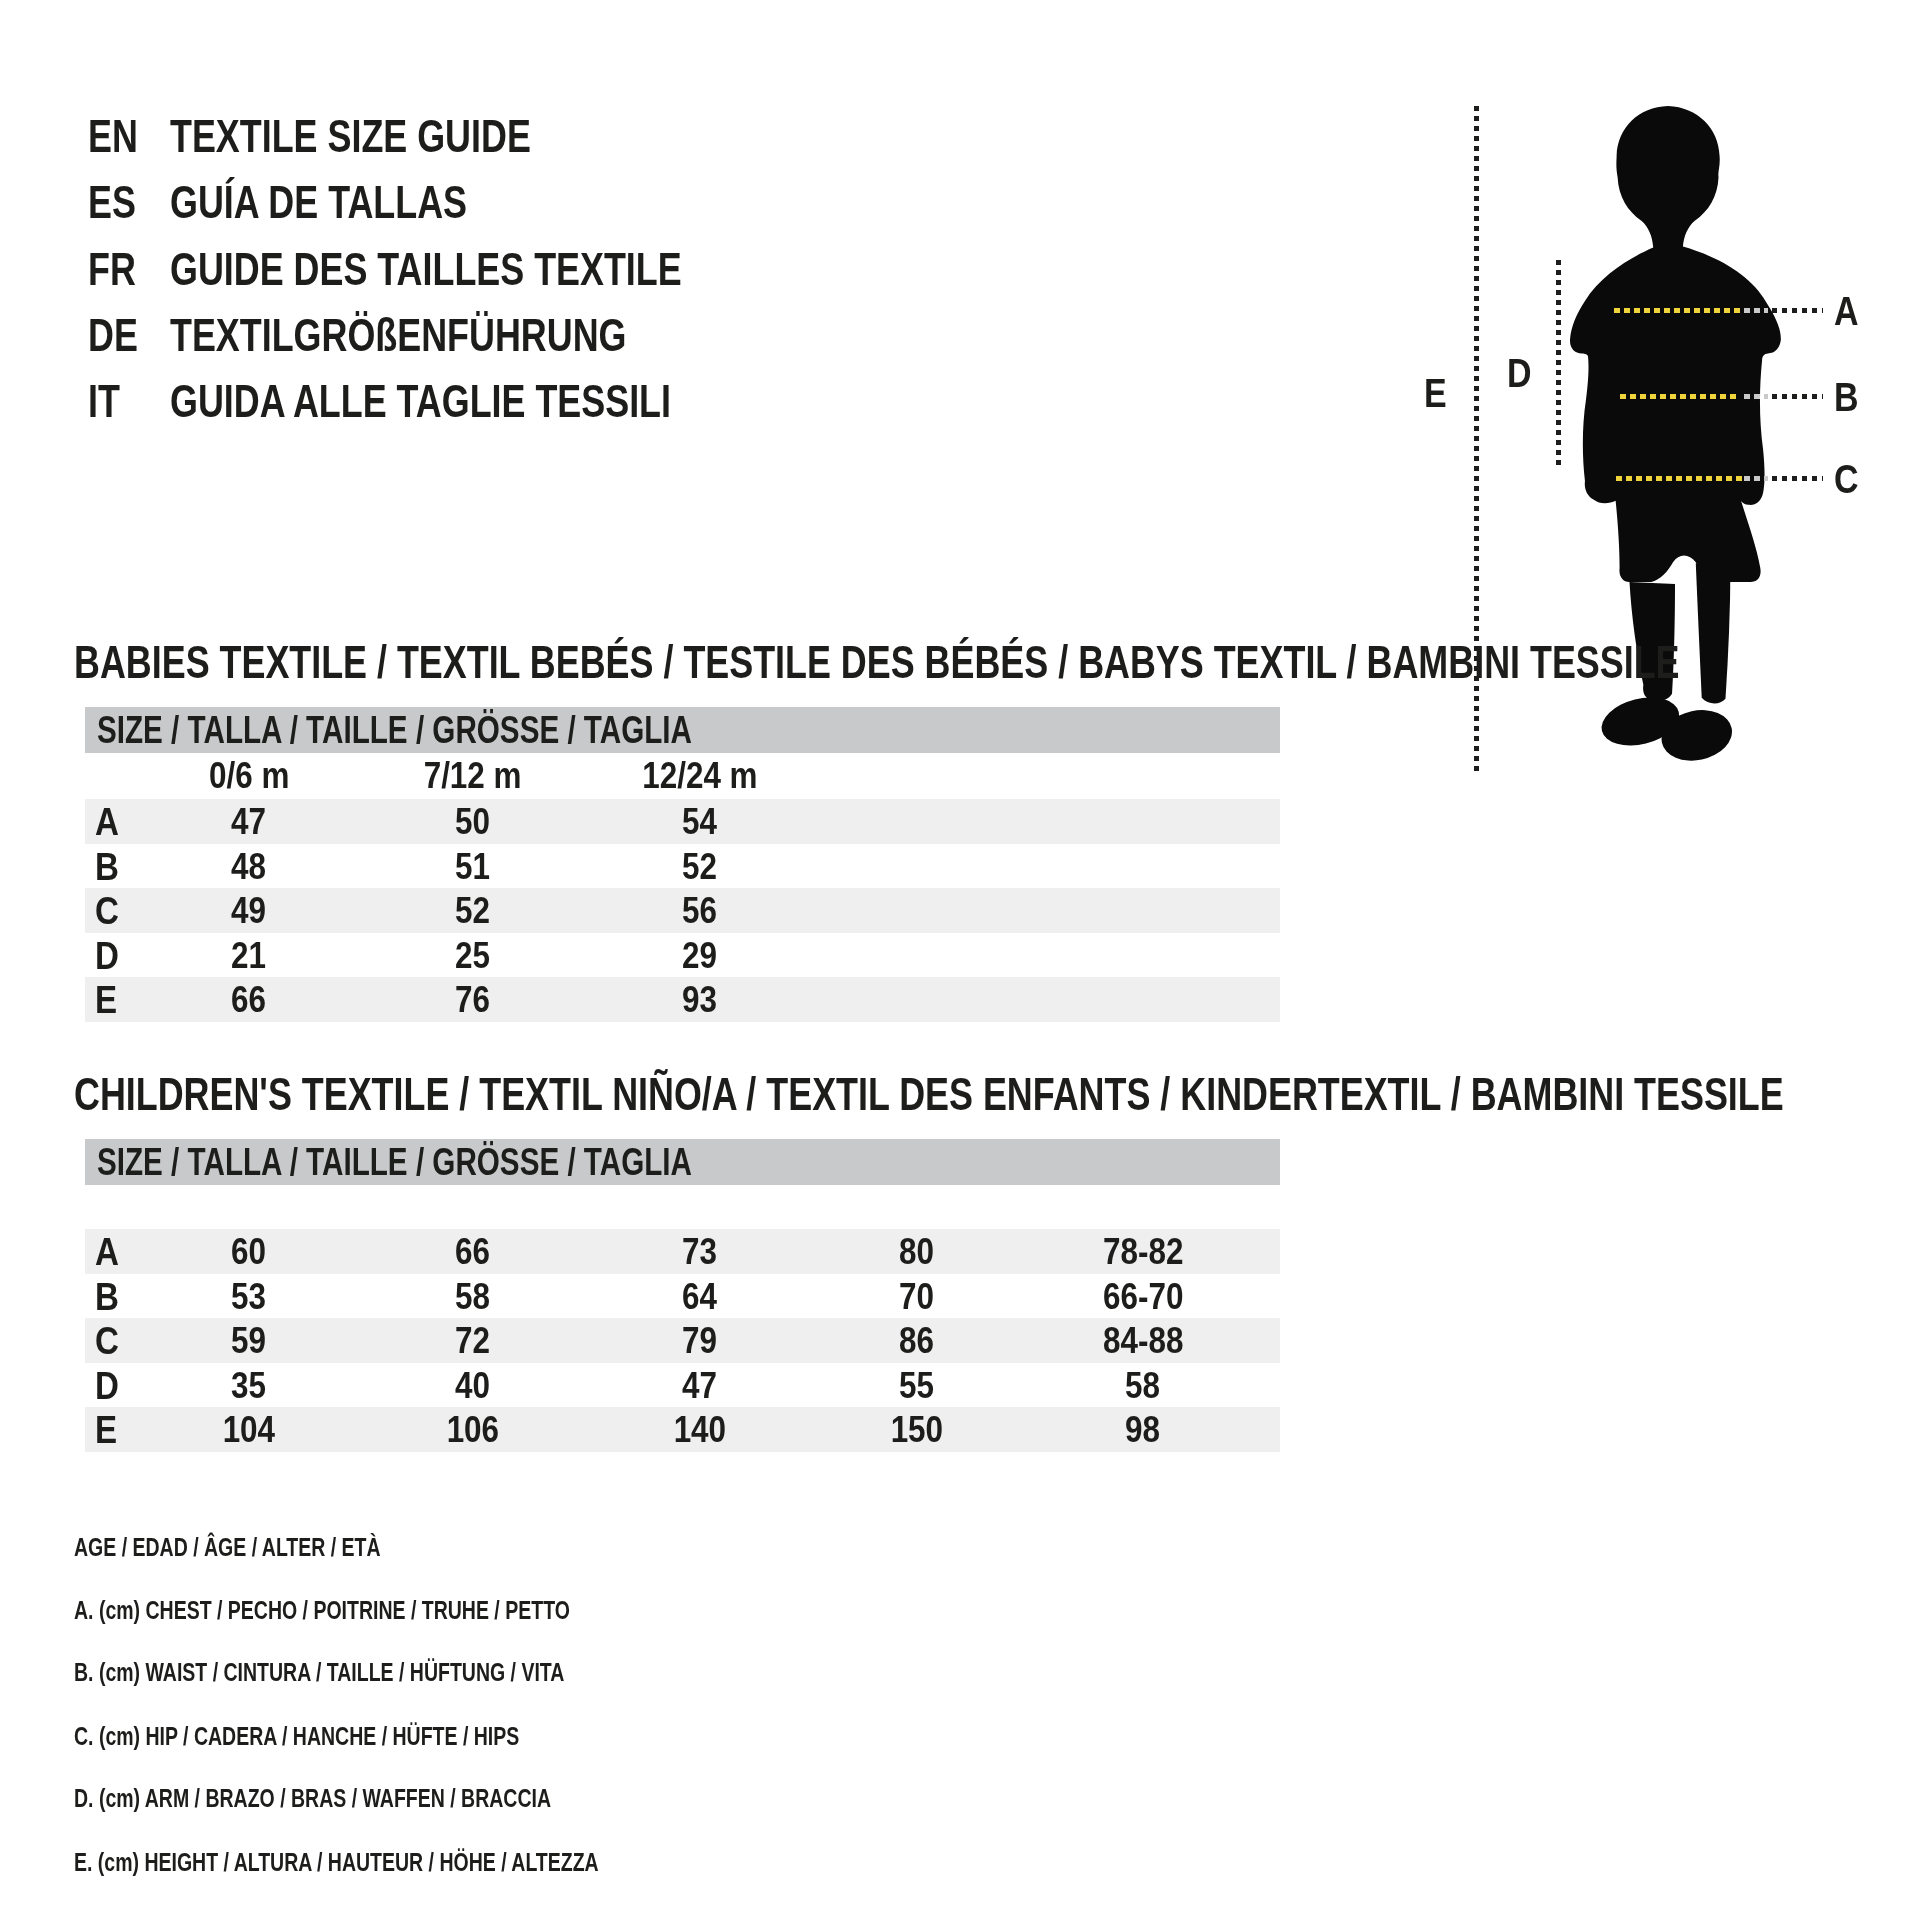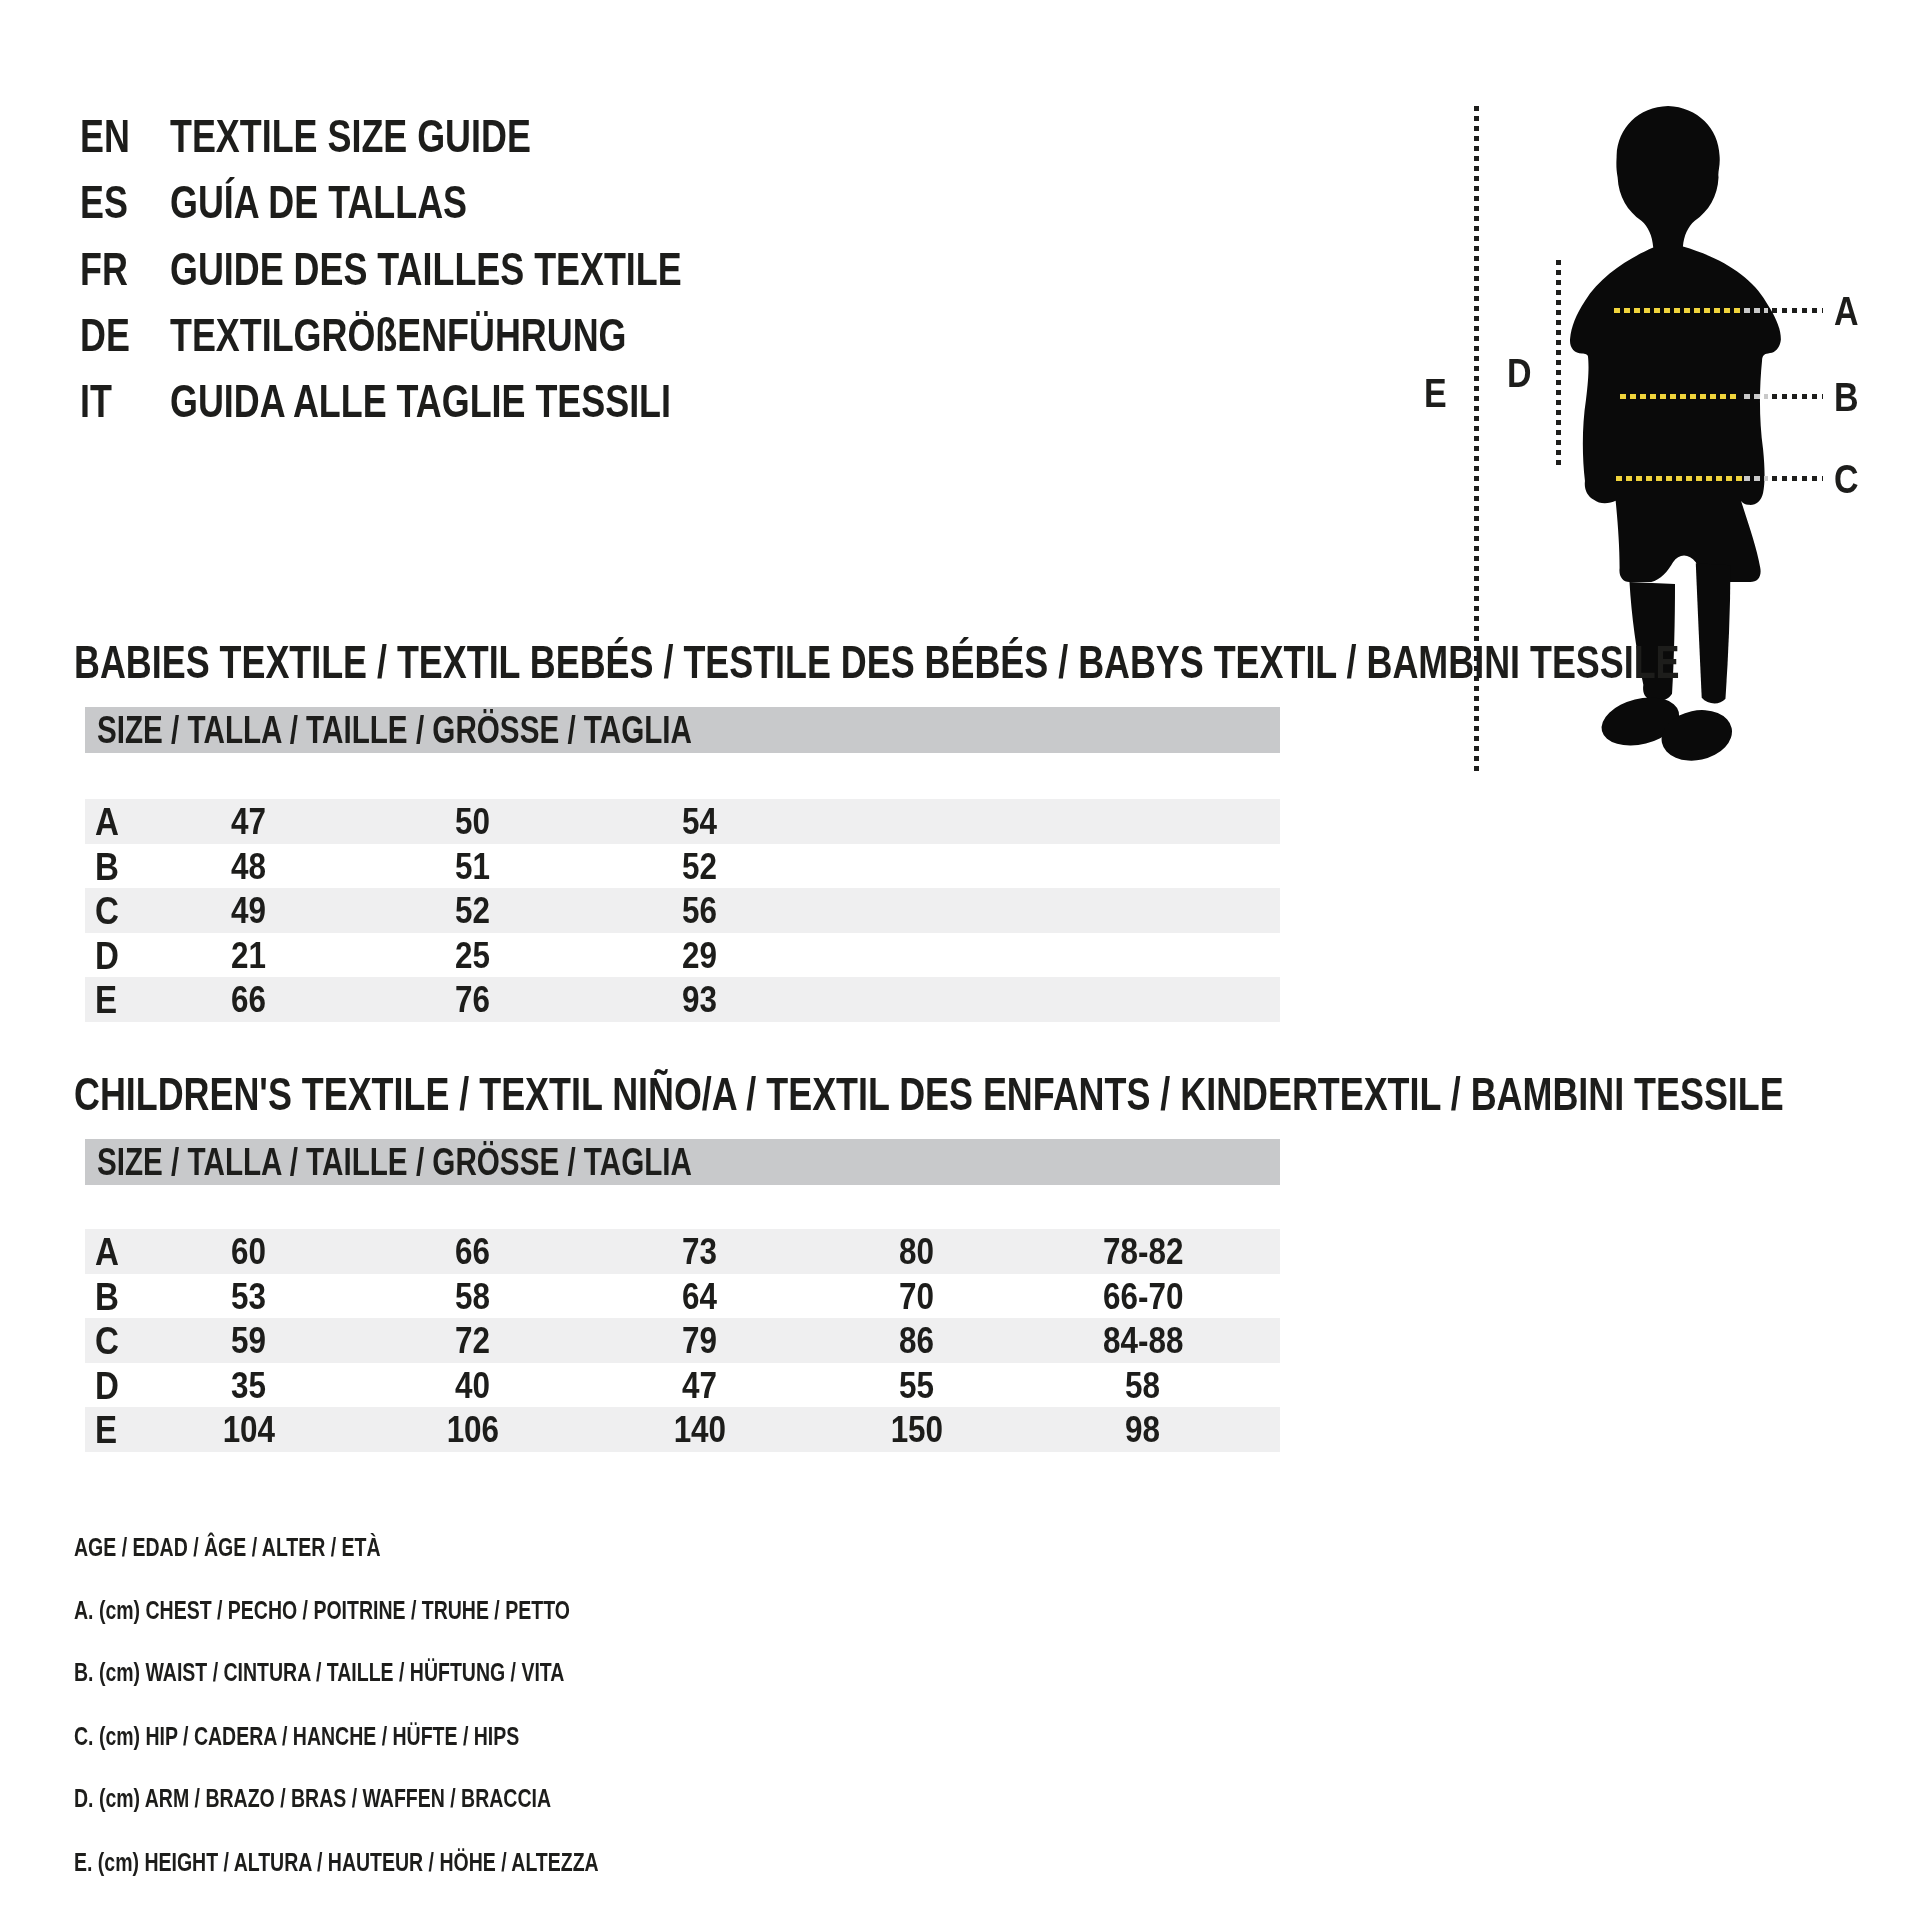--- a/index.html
+++ b/index.html
@@ -7,21 +7,21 @@
   body{
     width:1927px;height:1927px;position:relative;background:#ffffff;
     font-family:"Liberation Sans",sans-serif;color:#1d1d1b;overflow:hidden;
   }
   .abs{position:absolute;}
   .cond{display:inline-block;transform:scaleX(0.78);transform-origin:0 50%;white-space:nowrap;}
   .condc{display:inline-block;transform:scaleX(0.85);transform-origin:50% 50%;white-space:nowrap;}
 
   
   .lang-row{position:absolute;left:76px;height:66px;line-height:66px;font-size:46px;font-weight:700;}
-  .lang-code{position:absolute;left:4px;top:0;}
+  .lang-code{position:absolute;left:12px;top:0;}
   .lang-title{position:absolute;left:94px;top:0;text-decoration:underline;}
 
   
   .section-title{position:absolute;left:74px;height:50px;line-height:50px;font-size:46px;font-weight:700;}
 
   
   .tbl{position:absolute;left:85px;width:1195px;}
   .size-bar{position:absolute;left:0;width:1195px;height:46px;line-height:46px;background:#c8c9cb;
             font-size:38px;font-weight:700;}
   .size-bar .cond{margin-left:12px;}
@@ -144,20 +144,25 @@
 </div>
 
 <div class="section-title" style="top:637px">
   <span class="cond">BABIES TEXTILE / TEXTIL BEBÉS / TESTILE DES BÉBÉS / BABYS TEXTIL / BAMBINI TESSILE</span>
 </div>
 
 <div class="tbl" style="top:707px;height:315px">
   <div class="size-bar" style="top:0">
     <span class="cond">SIZE / TALLA / TAILLE / GRÖSSE / TAGLIA</span>
   </div>
+  <div class="colhead-row" style="top:46px">
+    <span class="cell c0"><span class="condc">0/6 m</span></span>
+    <span class="cell c1"><span class="condc">7/12 m</span></span>
+    <span class="cell c2"><span class="condc">12/24 m</span></span>
+  </div>
 
   <div class="trow stripe" style="top:92px">
     <span class="rlabel"><span class="condc">A</span></span>
     <span class="cell c0"><span class="condc">47</span></span>
     <span class="cell c1"><span class="condc">50</span></span>
     <span class="cell c2"><span class="condc">54</span></span>
   </div>
   <div class="trow" style="top:137px">
     <span class="rlabel"><span class="condc">B</span></span>
     <span class="cell c0"><span class="condc">48</span></span>

